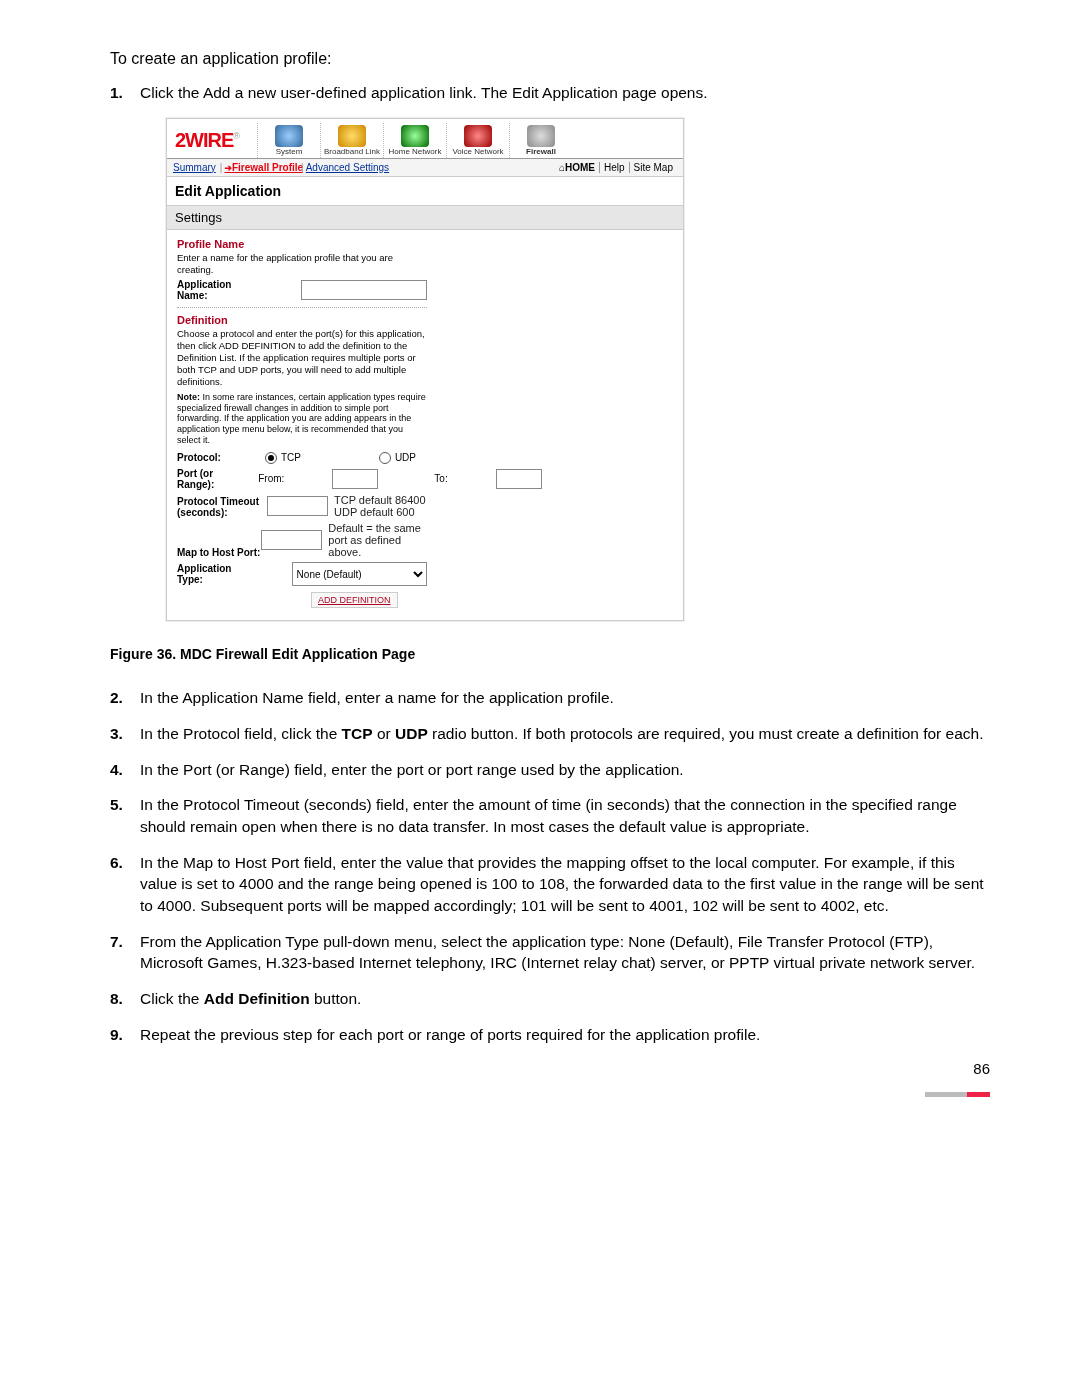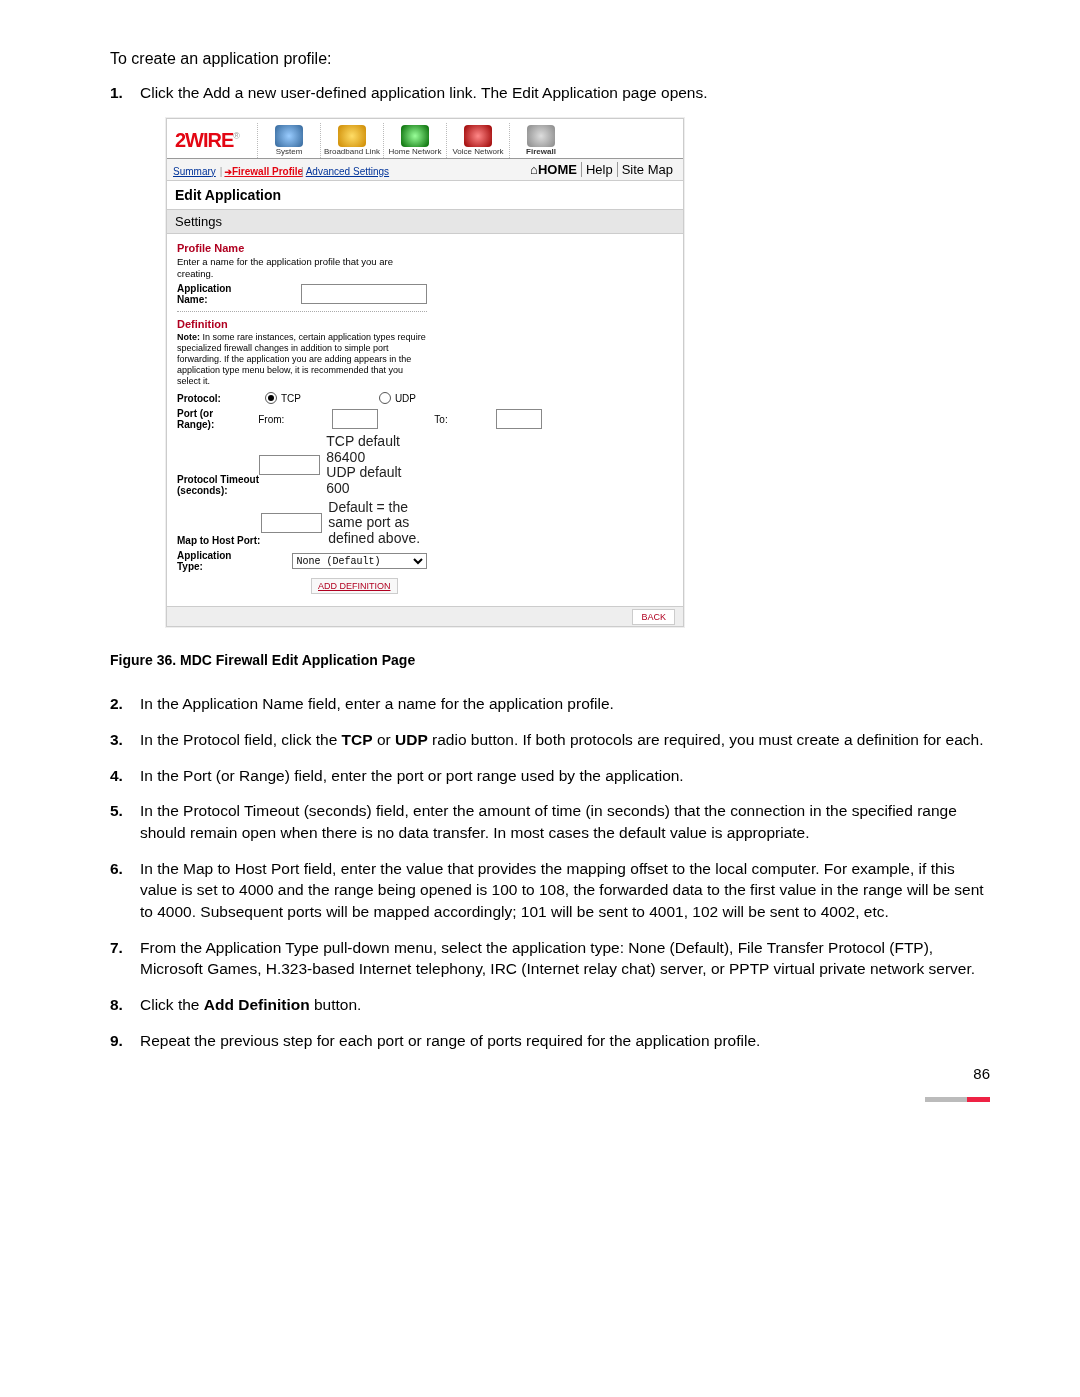--- a/index.html
+++ b/index.html
@@ -110,42 +110,42 @@
     align-items:flex-end;
     background:#f4f4f4;
     border-bottom:1px solid #ccc;
     font-size:10px;
     padding:3px 6px;
   }
   .subnav a{text-decoration:underline;color:#003399;margin-right:6px;}
   .subnav .divider{color:#999;margin:0 2px 0 -2px;}
   .subnav .current{color:#e30613;font-weight:bold;text-decoration:underline;}
   .subnav .current::before{content:"\2794 ";font-size:9px;}
-  .subnav-right{margin-left:auto;display:flex;align-items:center;font-size:13px;color:#000;}
+  .subnav-right{margin-left:auto;display:flex;align-items:center;font-size:10px;color:#000;}
   .subnav-right .home::before{content:"\2302 ";}
   .subnav-right span{padding:0 4px;border-left:1px solid #999;}
   .subnav-right span:first-child{border-left:none;}
 
   .edit-title{font-weight:bold;font-size:14px;padding:6px 8px;}
   .settings-bar{background:#e6e6e6;border-top:1px solid #ccc;border-bottom:1px solid #ccc;padding:4px 8px;font-size:13px;}
 
   .panel{padding:8px 10px 8px 10px;}
   .hotted{border-top:1px dotted #aaa;margin-top:6px;padding-top:6px;}
   .sec-head{color:#b00020;font-weight:bold;font-size:11px;margin-bottom:2px;}
   .desc{font-size:9.5px;color:#000;margin-bottom:4px;line-height:1.25;}
   .row{display:flex;align-items:center;margin:4px 0;font-size:10px;gap:44px;}
   .row .lab{width:90px;font-weight:bold;}
   input.txt{border:1px solid #888;height:16px;width:80px;background:#fff;font-size:10px;}
   input.txt.sm{width:40px;}
   input.txt.med{width:55px;}
-  select.sel{border:1px solid #888;font-family:Liberation Mono, monospace;font-size:10px;width:172px;height:16px;background:#fff;}
+  select.sel{border:1px solid #888;font-family:Liberation Sans, sans-serif;font-size:10px;width:172px;height:24px;background:#fff;}
   .radio{display:inline-flex;align-items:center;margin-right:34px;}
   .radio .dot{width:10px;height:10px;border:1px solid #555;border-radius:50%;margin-right:4px;display:inline-block;position:relative;}
   .radio .dot.filled::after{content:"";position:absolute;left:2px;top:2px;width:6px;height:6px;background:#000;border-radius:50%;}
-  .hint{font-size:14px;color:#222;line-height:1.1;}
+  .hint{font-size:11px;color:#222;line-height:1.1;}
   .btn-link{color:#b00020;font-size:9px;border:1px solid #ccc;background:#f8f8f8;padding:2px 6px;text-decoration:underline;cursor:pointer;display:inline-block;}
   .footer-bar{background:#eee;border-top:1px solid #ccc;padding:4px 8px;text-align:right;}
   .back-btn{font-size:9px;color:#b00020;border:1px solid #ccc;background:#fff;padding:2px 8px;cursor:pointer;}
   .note{font-size:9px;line-height:1.2;}
   .note b{font-weight:bold;}
 
   .field-group{display:flex;align-items:flex-end;margin:4px 0;}
   .field-group .lab{width:90px;font-weight:bold;font-size:10px;padding-top:2px;}
   .field-group .ctrl{display:flex;flex-direction:row;align-items:center;}
   .mt4{margin-top:6px;}
@@ -211,20 +211,21 @@
     <div class="panel">
       <div class="sec-head">Profile Name</div>
       <div class="desc">Enter a name for the application profile that you are creating.</div>
       <div class="row">
         <div class="lab">Application Name:</div>
         <input class="txt" style="width: 120px;">
       </div>
 
       <div class="hotted">
         <div class="sec-head">Definition</div>
+        <div class="desc">Choose a protocol and enter the port(s) for this application, then click ADD DEFINITION to add the definition to the Definition List. If the application requires multiple ports or both TCP and UDP ports, you will need to add multiple definitions.</div>
         <div class="note"><b>Note:</b> <span>In some rare instances, certain application types require specialized firewall changes in addition to simple port forwarding. If the application you are adding appears in the application type menu below, it is recommended that you select it.</span></div>
 
         <div class="row mt4">
           <div class="lab">Protocol:</div>
           <label class="radio">
                 <span class="dot filled"></span>
                 <span>TCP</span>
               </label>
           <label class="radio">
                 <span class="dot"></span>
@@ -267,23 +268,20 @@
         </div>
 
         <div class="row" style="margin-top:6px">
           <div class="lab"></div>
           <span class="btn-link">ADD DEFINITION</span>
         </div>
       </div>
     </div>
     </div>
 
-    <div class="footer-bar">
-      <span class="back-btn">BACK</span>
-    </div>
   </div>
 
   <div class="figure-caption">Figure 36. MDC Firewall Edit Application Page</div>
 
   <ol class="steps" id="steps-rest">
       <li>
         <div class="num">2.</div>
         <div class="body">In the Application Name field, enter a name for the application profile.</div>
       </li>
       <li>

